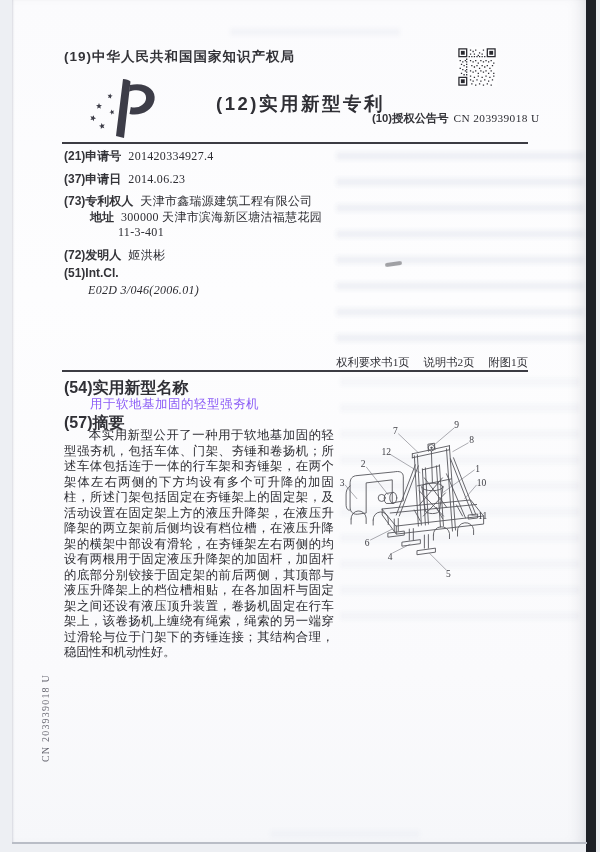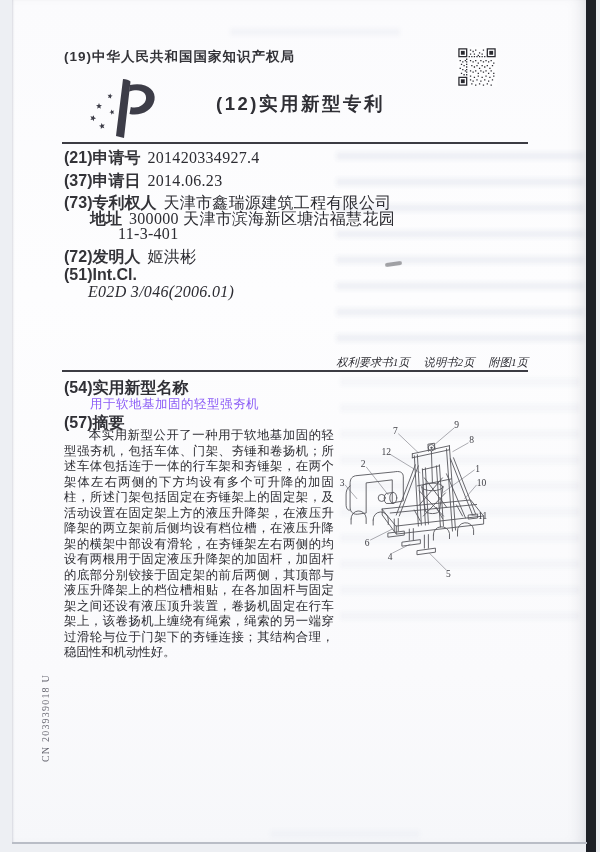--- a/index.html
+++ b/index.html
@@ -22,26 +22,26 @@
     position:absolute;left:12px;top:842px;width:575px;height:2px;background:#b9bdc6;
   }
   .abs{position:absolute;}
   .sans{font-family:"Liberation Sans","DejaVu Sans",sans-serif;}
   .office{left:64px;top:48px;font-size:13.5px;font-weight:700;letter-spacing:1px;color:#333338;}
   .kind{left:216px;top:91px;font-size:18.5px;font-weight:700;letter-spacing:2.5px;color:#2f2f35;}
   .pubblock{left:372px;top:110px;font-size:11.3px;line-height:17px;white-space:nowrap;}
   .pubblock .lbl{font-weight:700;font-family:"Liberation Sans",sans-serif;color:#333338;}
   .pubblock .val{font-family:"Liberation Serif",serif;color:#2c2c32;letter-spacing:.4px;margin-left:5px;}
   .rule{left:62px;width:466px;height:2px;background:#3c3c43;}
-  .biblio-row{left:64px;font-size:16px;white-space:nowrap;}
+  .biblio-row{left:64px;font-size:12px;white-space:nowrap;}
   .biblio-row .lbl{font-weight:700;font-family:"Liberation Sans",sans-serif;color:#333338;}
   .biblio-row .val{margin-left:7px;color:#2c2c32;letter-spacing:.3px;}
   .italic{font-style:italic;}
   .pages{top:355px;right:72px;font-size:11.3px;color:#2f2f35;white-space:nowrap;}
-  .pages span{margin-left:14px;font-style:italic;}
+  .pages span{margin-left:14px;}
   .sec-label{left:64px;font-size:16px;font-weight:700;font-family:"Liberation Sans",sans-serif;color:#303036;}
   .title-line{left:90px;top:396px;font-size:12.5px;color:#8b5cf6;letter-spacing:.5px;}
   .abstract{
     left:64px;top:428px;width:270px;
     font-size:12.4px;line-height:15.5px;text-align:justify;
     text-indent:2em;color:#2d2d33;
   }
   .fig{left:330px;top:406px;width:246px;height:212px;}
   .fig text{font-family:"Liberation Serif",serif;}
   .sidecode{
@@ -90,20 +90,23 @@
       <rect x="2" y="2" width="3" height="3"></rect>
     <path fill-rule="evenodd" d="M22,0h7v7h-7zM23,1h5v5h-5z"></path>
       <rect x="24" y="2" width="3" height="3"></rect>
     <path fill-rule="evenodd" d="M0,22h7v7h-7zM1,23h5v5h-5z"></path>
       <rect x="2" y="24" width="3" height="3"></rect>
     <path d="M8,6h1v1h-1z M10,6h1v1h-1z M12,6h1v1h-1z M14,6h1v1h-1z M16,6h1v1h-1z M18,6h1v1h-1z M20,6h1v1h-1z M6,8h1v1h-1z M6,10h1v1h-1z M6,12h1v1h-1z M6,14h1v1h-1z M6,16h1v1h-1z M6,18h1v1h-1z M6,20h1v1h-1z M9,1h1v1h-1z M11,2h1v1h-1z M13,1h1v1h-1z M16,3h1v1h-1z M19,1h1v1h-1z M12,4h1v1h-1z M9,4h1v1h-1z M15,5h1v1h-1z M18,4h1v1h-1z M1,9h1v1h-1z M3,10h1v1h-1z M5,9h1v1h-1z M2,12h1v1h-1z M4,13h1v1h-1z M1,15h1v1h-1z M3,16h1v1h-1z M5,17h1v1h-1z M2,19h1v1h-1z M4,20h1v1h-1z M9,9h1v1h-1z M11,10h1v1h-1z M13,9h1v1h-1z M15,11h1v1h-1z M17,9h1v1h-1z M19,10h1v1h-1z M21,9h1v1h-1z M23,10h1v1h-1z M25,9h1v1h-1z M27,11h1v1h-1z M10,13h1v1h-1z M12,14h1v1h-1z M14,13h1v1h-1z M16,15h1v1h-1z M18,13h1v1h-1z M20,14h1v1h-1z M22,13h1v1h-1z M24,15h1v1h-1z M26,13h1v1h-1z M9,17h1v1h-1z M11,18h1v1h-1z M13,17h1v1h-1z M15,19h1v1h-1z M17,17h1v1h-1z M19,18h1v1h-1z M21,17h1v1h-1z M23,19h1v1h-1z M25,17h1v1h-1z M27,19h1v1h-1z M9,21h1v1h-1z M12,22h1v1h-1z M15,21h1v1h-1z M18,22h1v1h-1z M21,21h1v1h-1z M24,22h1v1h-1z M27,21h1v1h-1z M9,24h1v1h-1z M11,25h1v1h-1z M14,24h1v1h-1z M17,25h1v1h-1z M20,24h1v1h-1z M23,25h1v1h-1z M26,24h1v1h-1z M10,27h1v1h-1z M13,28h1v1h-1z M16,27h1v1h-1z M19,28h1v1h-1z M22,27h1v1h-1z M25,28h1v1h-1z"></path>
   </g>
 </svg>
 
 <div class="abs pubblock">
+  <div>
+    <span class="lbl">(10)授权公告号</span><span class="val">CN 203939018 U</span>
+  </div>
 </div>
 
 <div class="abs rule" style="top:142px;"></div>
 
 <div class="abs biblio-row" style="top:148px;">
   <span class="lbl">(21)申请号</span><span class="val">201420334927.4</span>
 </div>
 <div class="abs biblio-row" style="top:171px;">
   <span class="lbl">(37)申请日</span><span class="val">2014.06.23</span>
 </div>

